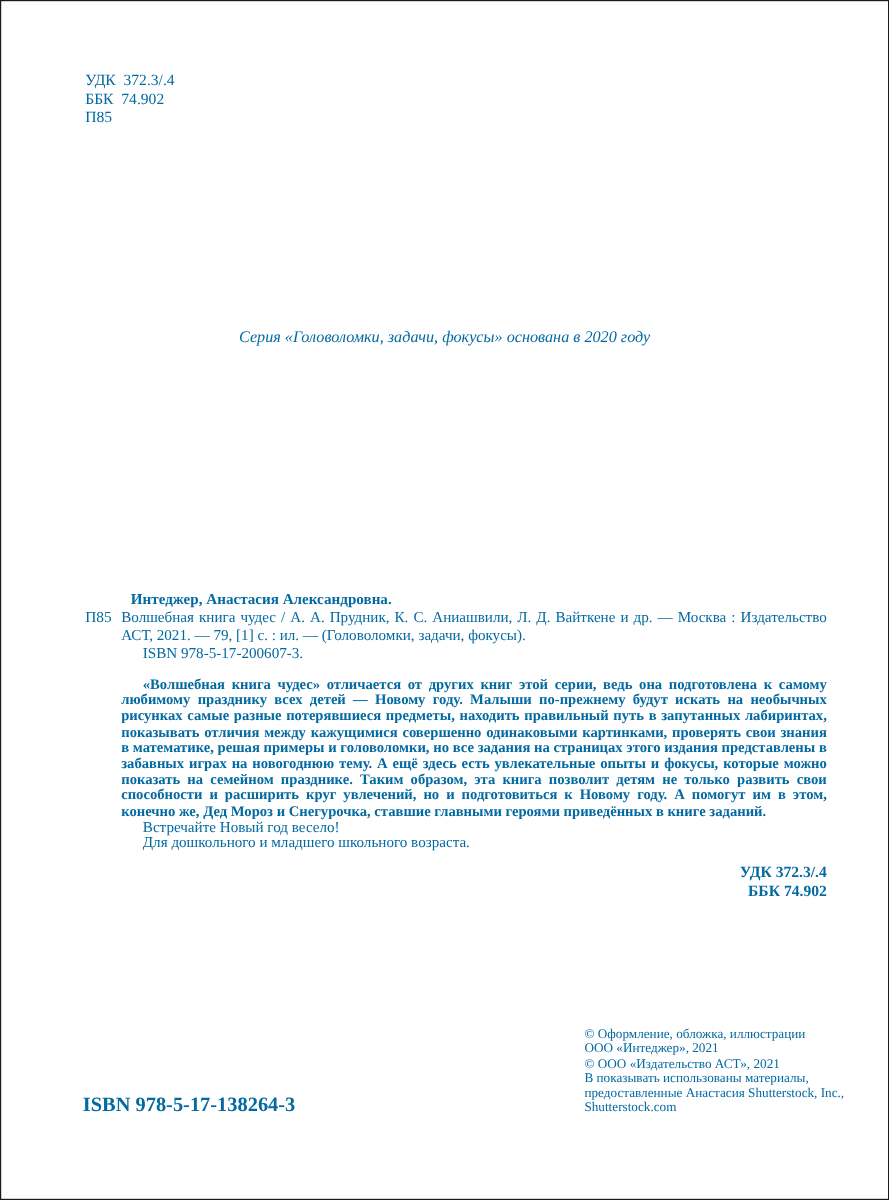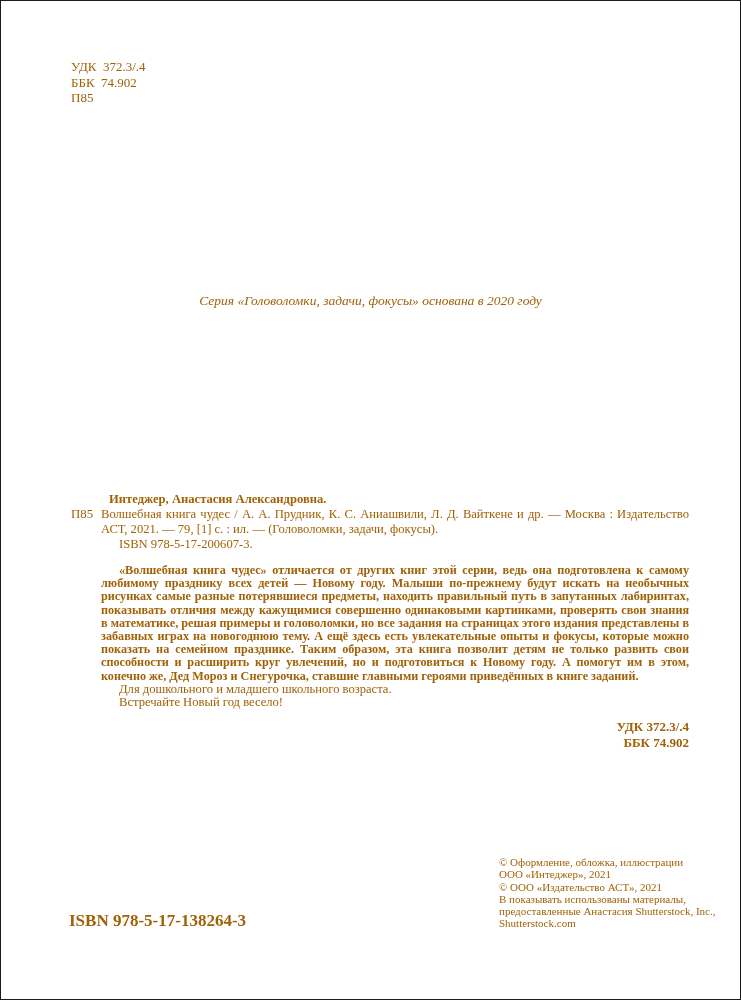--- a/index.html
+++ b/index.html
@@ -9,38 +9,38 @@
   }
   .page {
     position: relative;
     width: 741px;
     height: 1000px;
     margin: 0 auto;
     background: #ffffff;
     border: 1px solid #1a1a1a;
     box-sizing: border-box;
     font-family: "Liberation Serif", "DejaVu Serif", serif;
-    color: #a16207;
+    color: #0369a1;
     overflow: hidden;
   }
   .pre { white-space: pre; }
 
   .top-codes {
     position: absolute;
     left: 70px;
     top: 58px;
     font-size: 13px;
     line-height: 15.5px;
   }
 
   .series {
     position: absolute;
     left: 0;
     right: 0;
-    top: 292px;
+    top: 272px;
     text-align: center;
     font-style: italic;
     font-size: 13.5px;
   }
 
   .margin-code {
     position: absolute;
     left: 70px;
     top: 506px;
     font-size: 12.8px;
@@ -86,21 +86,21 @@
 
   .footer-isbn {
     position: absolute;
     left: 68px;
     top: 910px;
     font-weight: bold;
     font-size: 17px;
   }
   .footer-copy {
     position: absolute;
-    left: 498px;
+    left: 486px;
     top: 855px;
     font-size: 11px;
     line-height: 12.3px;
   }
 </style>
 </head>
 <body>
 
 <div class="page">
 
@@ -112,22 +112,22 @@
 
   <div class="series">Серия «Головоломки, задачи, фокусы» основана в 2020 году</div>
 
   <div class="margin-code">П85</div>
 
   <div class="entry">
     <div class="author">Интеджер, Анастасия Александровна.</div>
     <div class="bib">Волшебная книга чудес / А. А. Прудник, К. С. Аниашвили, Л. Д. Вайткене и др. — Москва : Издательство АСТ, 2021. — 79, [1] с. : ил. — (Головоломки, задачи, фокусы).</div>
     <div class="isbn-line">ISBN 978-5-17-200607-3.</div>
     <div class="annotation">«Волшебная книга чудес» отличается от других книг этой серии, ведь она подготовлена к самому любимому празднику всех детей — Новому году. Малыши по-прежнему будут искать на необычных рисунках самые разные потерявшиеся предметы, находить правильный путь в запутанных лабиринтах, показывать отличия между кажущимися совершенно одинаковыми картинками, проверять свои знания в математике, решая примеры и головоломки, но все задания на страницах этого издания представлены в забавных играх на новогоднюю тему. А ещё здесь есть увлекательные опыты и фокусы, которые можно показать на семейном празднике. Таким образом, эта книга позволит детям не только развить свои способности и расширить круг увлечений, но и подготовиться к Новому году. А помогут им в этом, конечно же, Дед Мороз и Снегурочка, ставшие главными героями приведённых в книге заданий.</div>
+    <div class="indent">Встречайте Новый год весело!</div>
     <div class="indent">Для дошкольного и младшего школьного возраста.</div>
-    <div class="indent">Встречайте Новый год весело!</div>
     <div class="codes-right">
       <div>УДК 372.3/.4</div>
       <div>ББК 74.902</div>
     </div>
   </div>
 
   <div class="footer-isbn">ISBN 978-5-17-138264-3</div>
 
   <div class="footer-copy">
     <div>© Оформление, обложка, иллюстрации</div>

